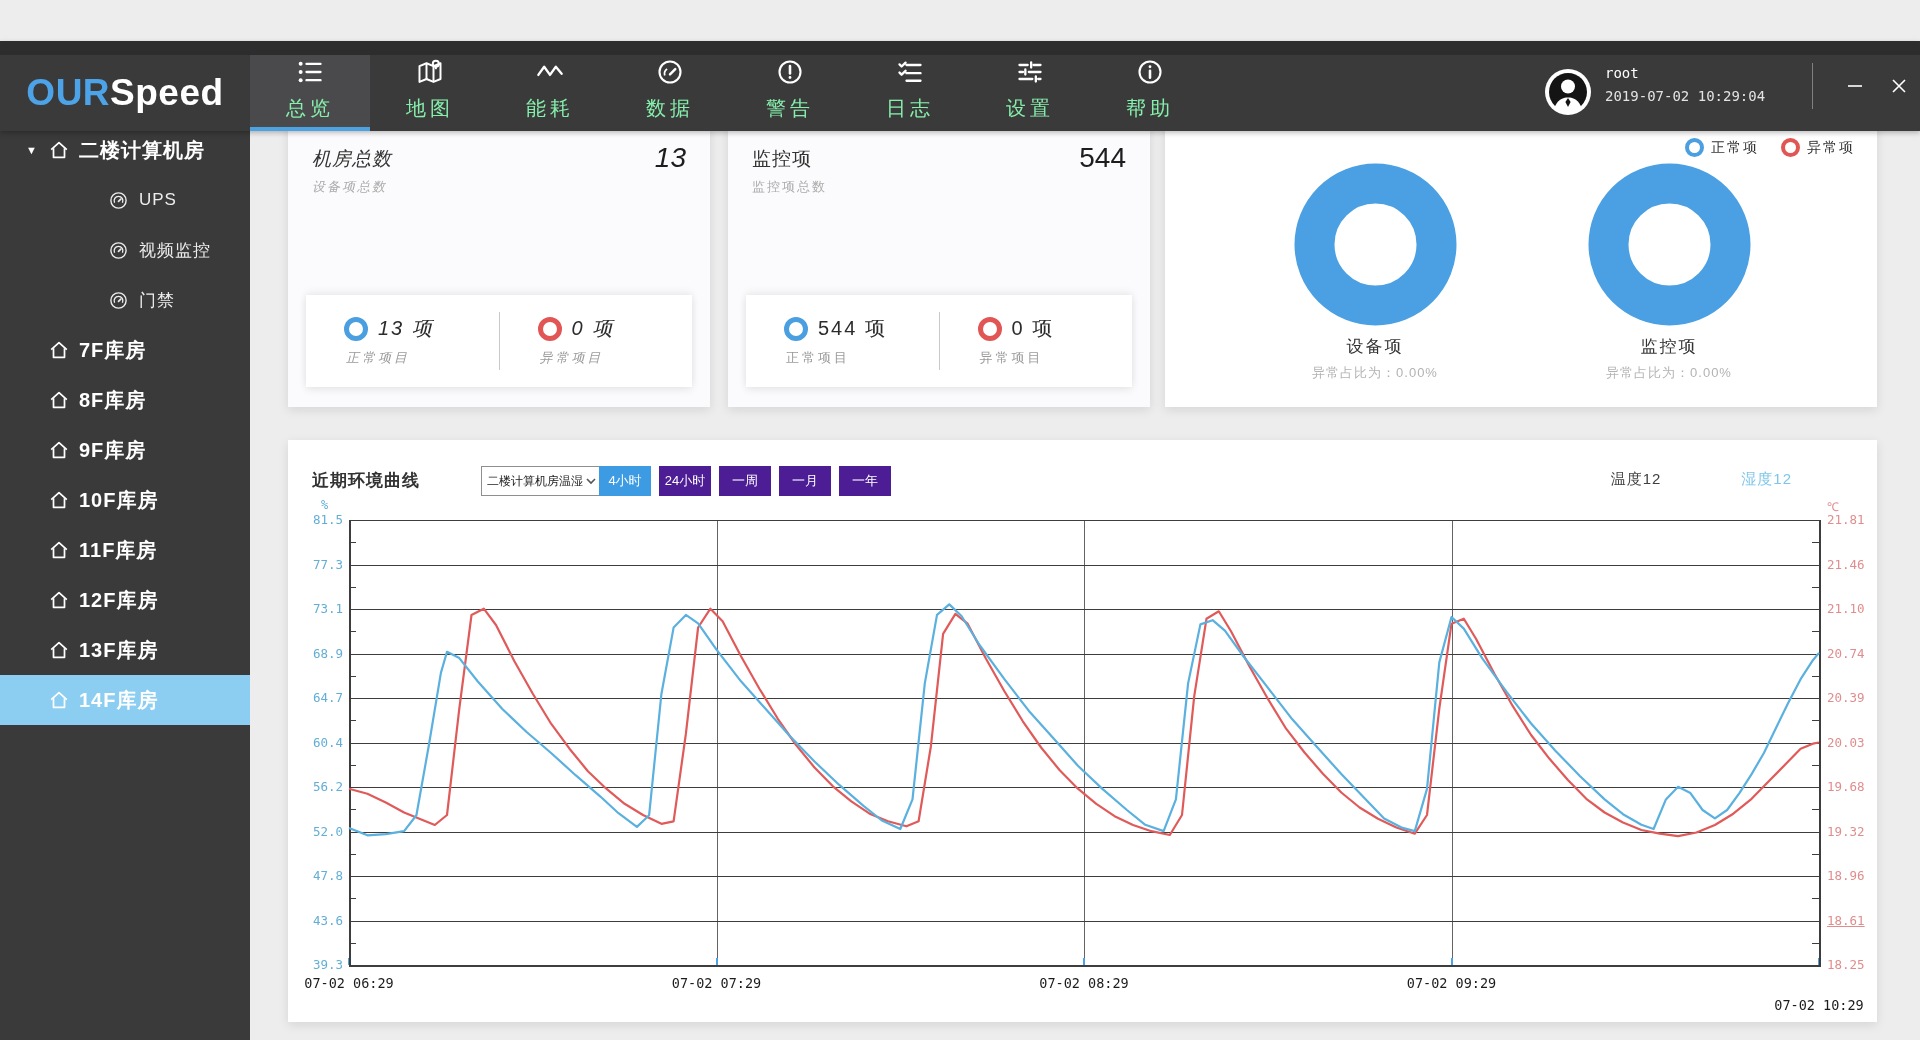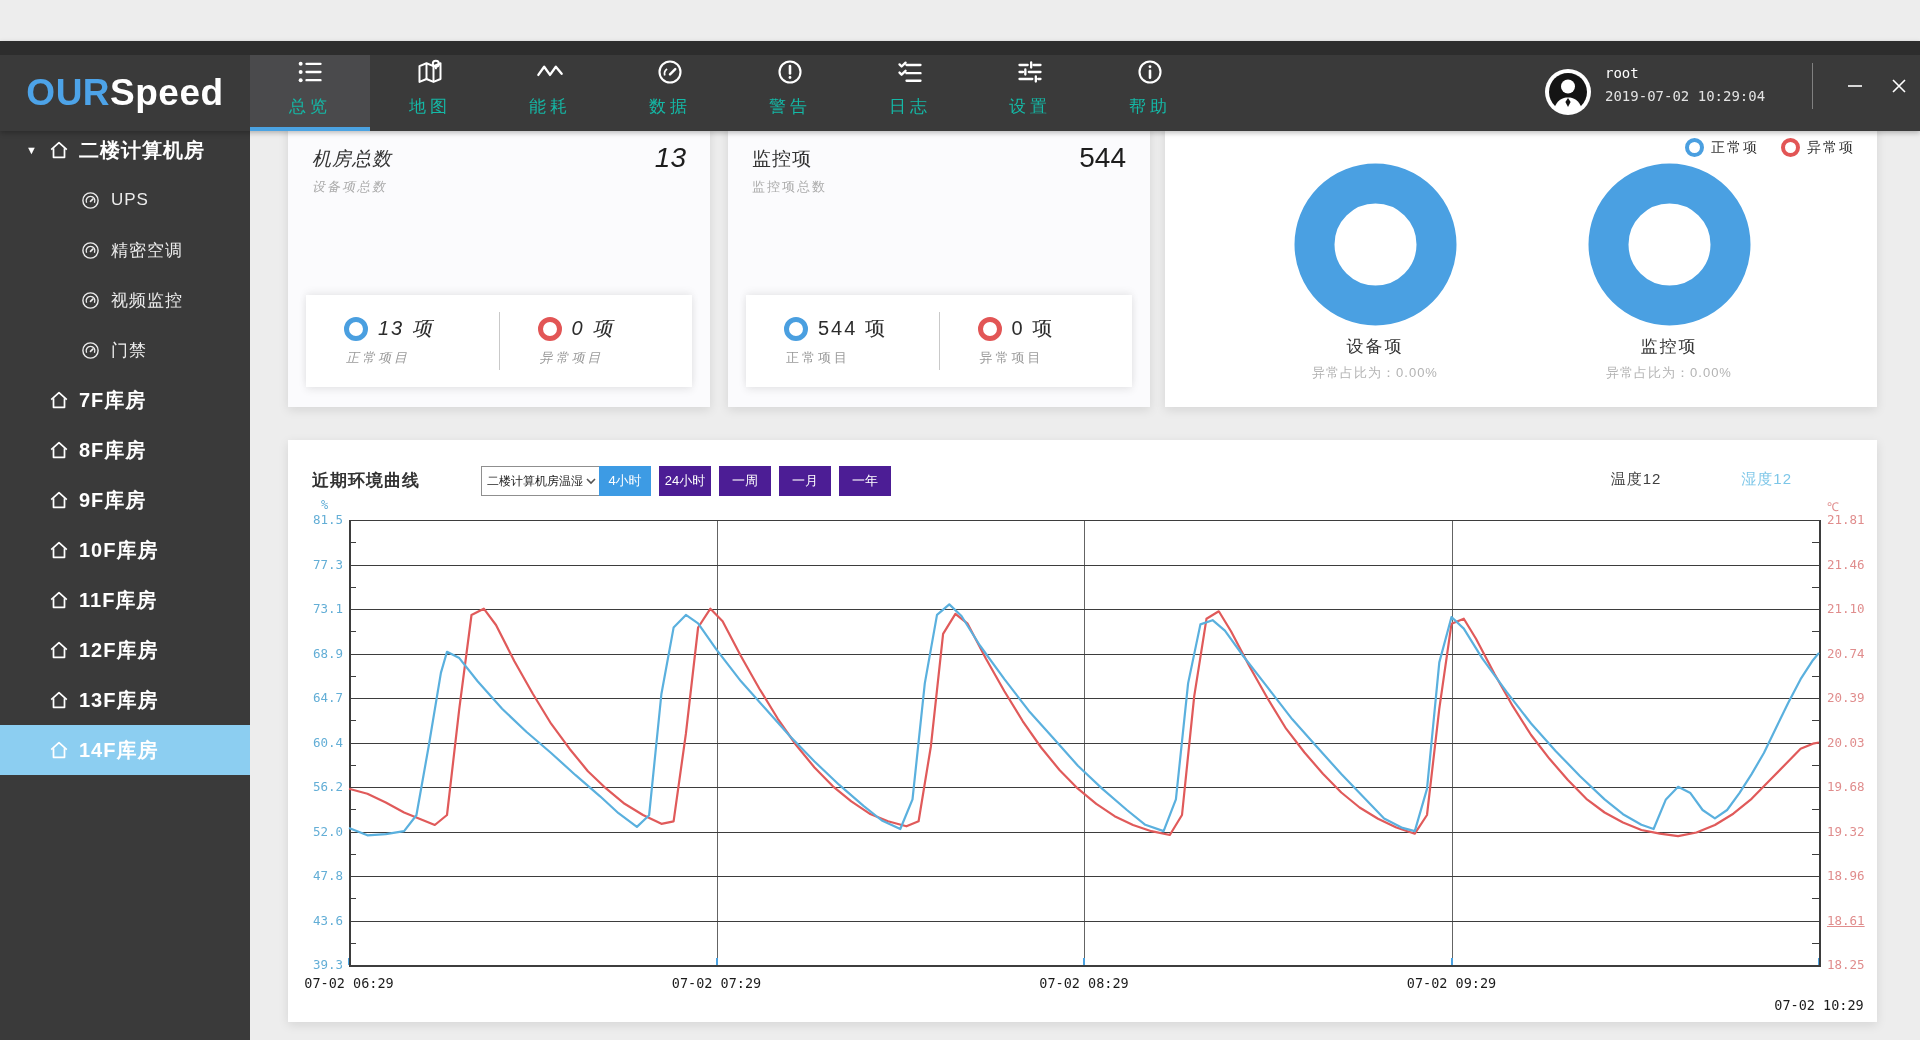--- a/index.html
+++ b/index.html
@@ -12,40 +12,40 @@
           box-shadow:0 2px 5px rgba(0,0,0,.25);margin-top:41px;}
   #logo{position:absolute;left:0;top:14px;width:250px;height:76px;display:flex;align-items:center;justify-content:center;
         font-size:37px;font-weight:bold;letter-spacing:.5px;}
   #logo .p1{color:#4da3e8;} #logo .p2{color:#fff;}
   #top-nav{position:absolute;left:250px;top:0;height:90px;display:flex;}
   .nav-item{width:120px;height:90px;box-sizing:border-box;display:flex;flex-direction:column;align-items:center;
             justify-content:flex-start;padding-top:17px;color:#fff;cursor:pointer;position:relative;}
   .nav-item.active{background:#4a4a4c;border-bottom:4px solid #4ba3e2;padding-top:15px;margin-top:2px;height:88px;}
   .nav-item .ic{width:28px;height:28px;display:block;color:#fff;}
   .nav-item .ic svg{width:28px;height:28px;display:block;}
-  .nav-label{margin-top:9px;font-size:17px;letter-spacing:4px;color:#14b8a6;}
+  .nav-label{margin-top:9px;font-size:20px;letter-spacing:4px;color:#86efac;}
   #user-cluster{position:absolute;right:0;top:14px;height:76px;width:400px;}
   #avatar{position:absolute;left:25px;top:14px;width:46px;height:46px;border-radius:50%;background:#fff;cursor:pointer;}
   #avatar svg{width:46px;height:46px;display:block;}
   #user-name{position:absolute;left:85px;top:10px;color:#fff;font-size:14px;}
   #user-date{position:absolute;left:85px;top:33px;color:#e3e3e3;font-size:14px;}
   #tb-divider{position:absolute;left:292px;top:8px;width:1px;height:46px;background:#808080;}
   .winbtn{position:absolute;top:16px;width:34px;height:30px;color:#fff;display:flex;align-items:center;justify-content:center;cursor:pointer;}
   .winbtn svg{width:20px;height:20px;}
   #btn-min{left:318px;} #btn-close{left:362px;}
   
   #sidebar{position:absolute;left:0;top:90px;width:250px;height:950px;background:#3a3a3a;z-index:3;}
   .side-root{height:50px;display:flex;align-items:center;color:#fff;cursor:pointer;padding-left:26px;box-sizing:border-box;}
   .side-root.selected{background:#8ccef1;}
   .side-root .tri{width:16px;font-size:11px;color:#fff;margin-right:6px;}
   .side-root .noarrow{width:22px;}
   .side-root .ic{width:22px;height:22px;margin-right:9px;color:#fff;}
   .side-root .ic svg{width:22px;height:22px;display:block;}
   .side-label{font-size:20px;font-weight:bold;letter-spacing:1px;}
-  .side-sub{height:50px;display:flex;align-items:center;color:#ececec;cursor:pointer;padding-left:80px;box-sizing:border-box;}
+  .side-sub{height:50px;display:flex;align-items:center;color:#ececec;cursor:pointer;padding-left:108px;box-sizing:border-box;}
   .side-sub .ic{width:21px;height:21px;margin-right:10px;color:#ececec;}
   .side-sub .ic svg{width:21px;height:21px;display:block;}
   .sub-label{font-size:17px;letter-spacing:1px;}
   
   #main{position:absolute;left:250px;top:90px;width:1670px;height:950px;background:#ededed;}
   .card{position:absolute;top:32px;width:422px;height:285px;background:#fbfbfd;box-shadow:0 3px 10px rgba(0,0,0,.10);}
   #card-rooms{left:38px;font-style:italic;} #card-monitors{left:478px;}
   .card-title{position:absolute;left:24px;top:24px;font-size:19px;color:#333;letter-spacing:1px;}
   .card-value{position:absolute;right:24px;top:20px;font-size:28px;color:#1d1d1d;}
   .card-sub{position:absolute;left:24px;top:56px;font-size:13px;color:#ababab;letter-spacing:2px;}
@@ -226,30 +226,20 @@
     </div>
     <div class="side-sub">
       <span class="ic">
         <svg viewBox="0 0 24 24" fill="none" stroke="currentColor" stroke-width="1.6">
           <circle cx="12" cy="12" r="8.7"></circle>
           <path d="M7.5 14.5a5 5 0 1 1 9 0"></path>
           <path d="M12 13l2.6-2.6" stroke-width="1.9" stroke-linecap="round"></path>
         </svg>
       </span>
       <span class="sub-label">UPS</span>
-    </div>
-    <div class="side-sub">
-      <span class="ic">
-        <svg viewBox="0 0 24 24" fill="none" stroke="currentColor" stroke-width="1.6">
-          <circle cx="12" cy="12" r="8.7"></circle>
-          <path d="M7.5 14.5a5 5 0 1 1 9 0"></path>
-          <path d="M12 13l2.6-2.6" stroke-width="1.9" stroke-linecap="round"></path>
-        </svg>
-      </span>
-      <span class="sub-label">精密空调</span>
     </div>
     <div class="side-sub">
       <span class="ic">
         <svg viewBox="0 0 24 24" fill="none" stroke="currentColor" stroke-width="1.6">
           <circle cx="12" cy="12" r="8.7"></circle>
           <path d="M7.5 14.5a5 5 0 1 1 9 0"></path>
           <path d="M12 13l2.6-2.6" stroke-width="1.9" stroke-linecap="round"></path>
         </svg>
       </span>
       <span class="sub-label">视频监控</span>

